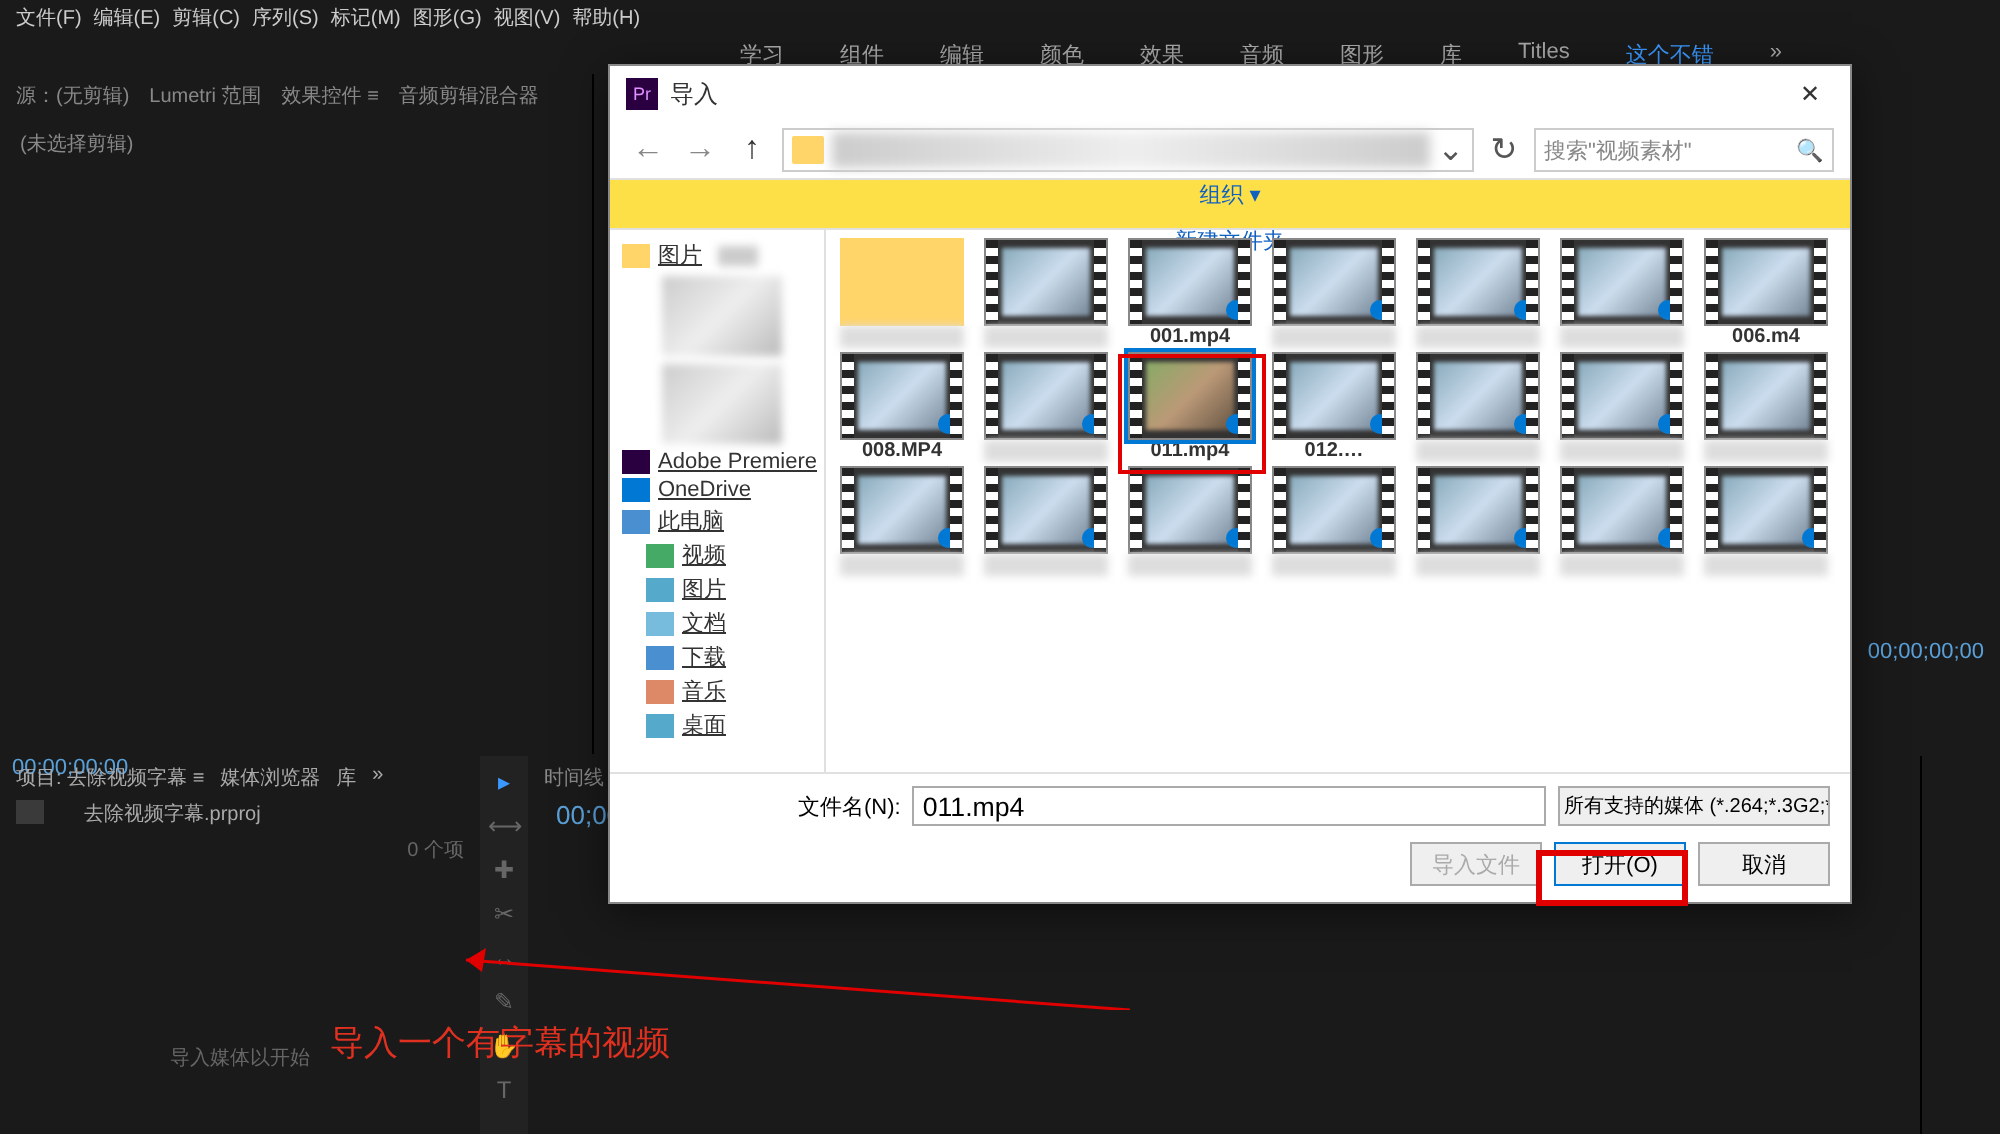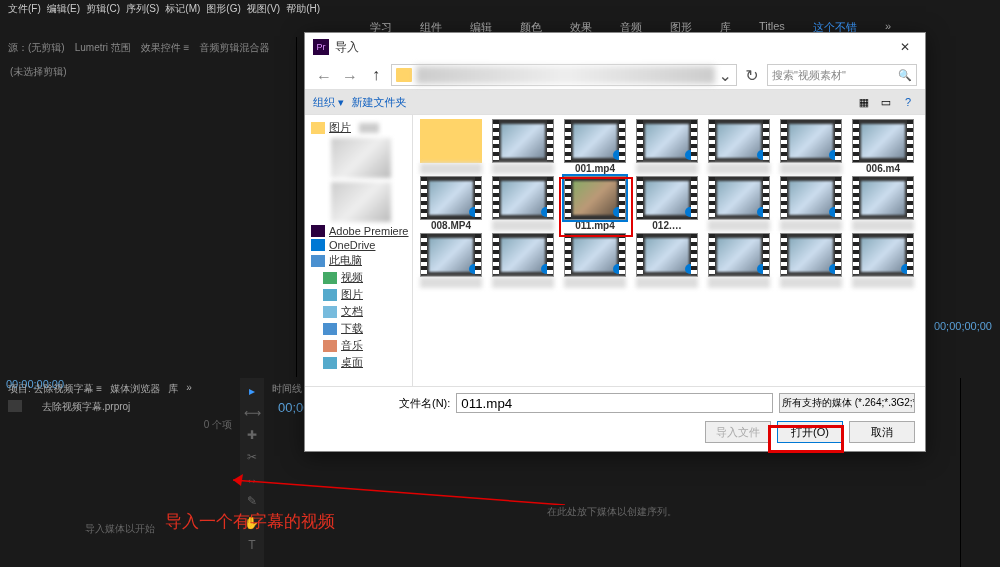--- a/index.html
+++ b/index.html
@@ -38,21 +38,21 @@
 .dlg-close { margin-left: auto; width: 24px; text-align: center; cursor: pointer; color: #333; }
 .dlg-nav { height: 28px; display: flex; align-items: center; gap: 4px; padding: 0 8px; }
 .nav-btn { width: 22px; height: 22px; display: flex; align-items: center; justify-content: center; color: #888; cursor: pointer; }
 .addr-bar { flex: 1; height: 22px; border: 1px solid #ccc; background: #fff; display: flex; align-items: center; padding: 0 4px; }
 .folder-ico-small { width: 16px; height: 14px; background: #ffd469; border-radius: 1px; }
 .addr-crumbs { flex: 1; height: 18px; margin: 0 4px; filter: blur(3px); background: linear-gradient(90deg,#ccc,#eee,#ccc); }
 .addr-drop { color: #555; }
 .refresh-btn { width: 22px; height: 22px; display: flex; align-items: center; justify-content: center; color: #555; cursor: pointer; }
 .search-bar { width: 150px; height: 22px; border: 1px solid #ccc; display: flex; align-items: center; padding: 0 4px; font-size: 11px; color: #888; }
 .search-ico { margin-left: auto; color: #888; }
-.dlg-toolbar { height: 26px; background: #e5e5e5; border-top: 1px solid #e0e0e0; border-bottom: 1px solid #e0e0e0; display: flex; align-items: center; padding: 0 8px; gap: 8px; font-size: 11px; }
+.dlg-toolbar { height: 26px; background: #fde047; border-top: 1px solid #e0e0e0; border-bottom: 1px solid #e0e0e0; display: flex; align-items: center; padding: 0 8px; gap: 8px; font-size: 11px; flex-direction: column; }
 .org-btn { color: #1060c0; cursor: pointer; }
 .view-icons { margin-left: auto; display: flex; gap: 4px; }
 .view-icons span { width: 18px; height: 18px; display: flex; align-items: center; justify-content: center; cursor: pointer; }
 .dlg-body { flex: 1; display: flex; overflow: hidden; }
 .tree { width: 108px; border-right: 1px solid #e0e0e0; padding: 4px; font-size: 11px; color: #333; overflow: hidden; }
 .tree-item { display: flex; align-items: center; gap: 4px; padding: 1px 2px; white-space: nowrap; cursor: pointer; text-decoration: underline; }
 .tree-item.indent { padding-left: 14px; }
 .ico-sq { width: 14px; height: 12px; flex-shrink: 0; }
 .ico-folder { background: #ffd469; }
 .ico-pr { background: #2a0040; }
@@ -158,21 +158,20 @@
     <span>✚</span>
     <span>✂</span>
     <span>↔</span>
     <span>✎</span>
     <span>✋</span>
     <span>T</span>
   </div>
   <div class="timeline-panel">
     <div>时间线</div>
     <div class="tl-timecode">00;00;</div>
-    <div class="tl-empty">在此处放下媒体以创建序列。</div>
   </div>
   <div class="right-panel"></div>
 </div>
 
 <div class="annot-text">导入一个有字幕的视频</div>
 <svg class="annot-arrow1">
     <line x1="340" y1="85" x2="8" y2="60" stroke="#e00000" stroke-width="1.5"></line>
     <polygon points="8,60 18,54 16,66" fill="#e00000"></polygon>
   </svg>
 <svg class="annot-arrow2">

